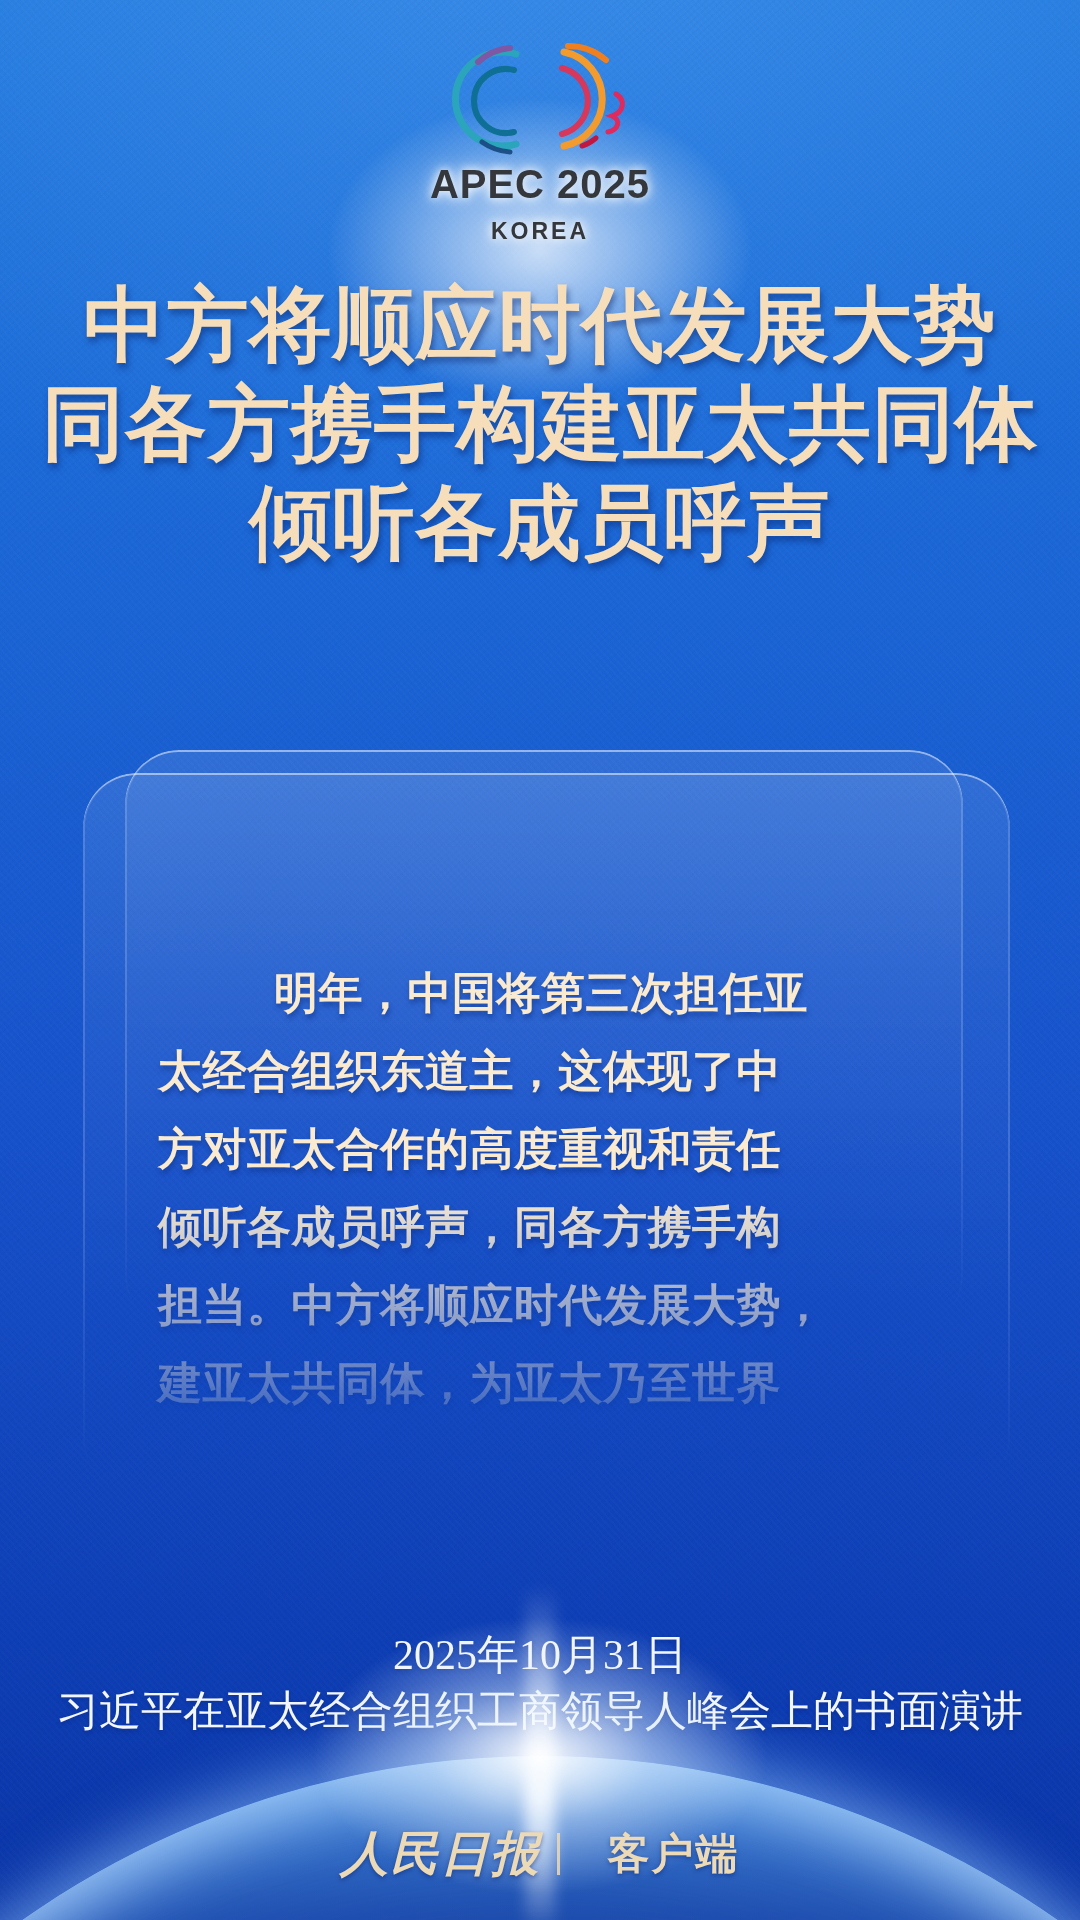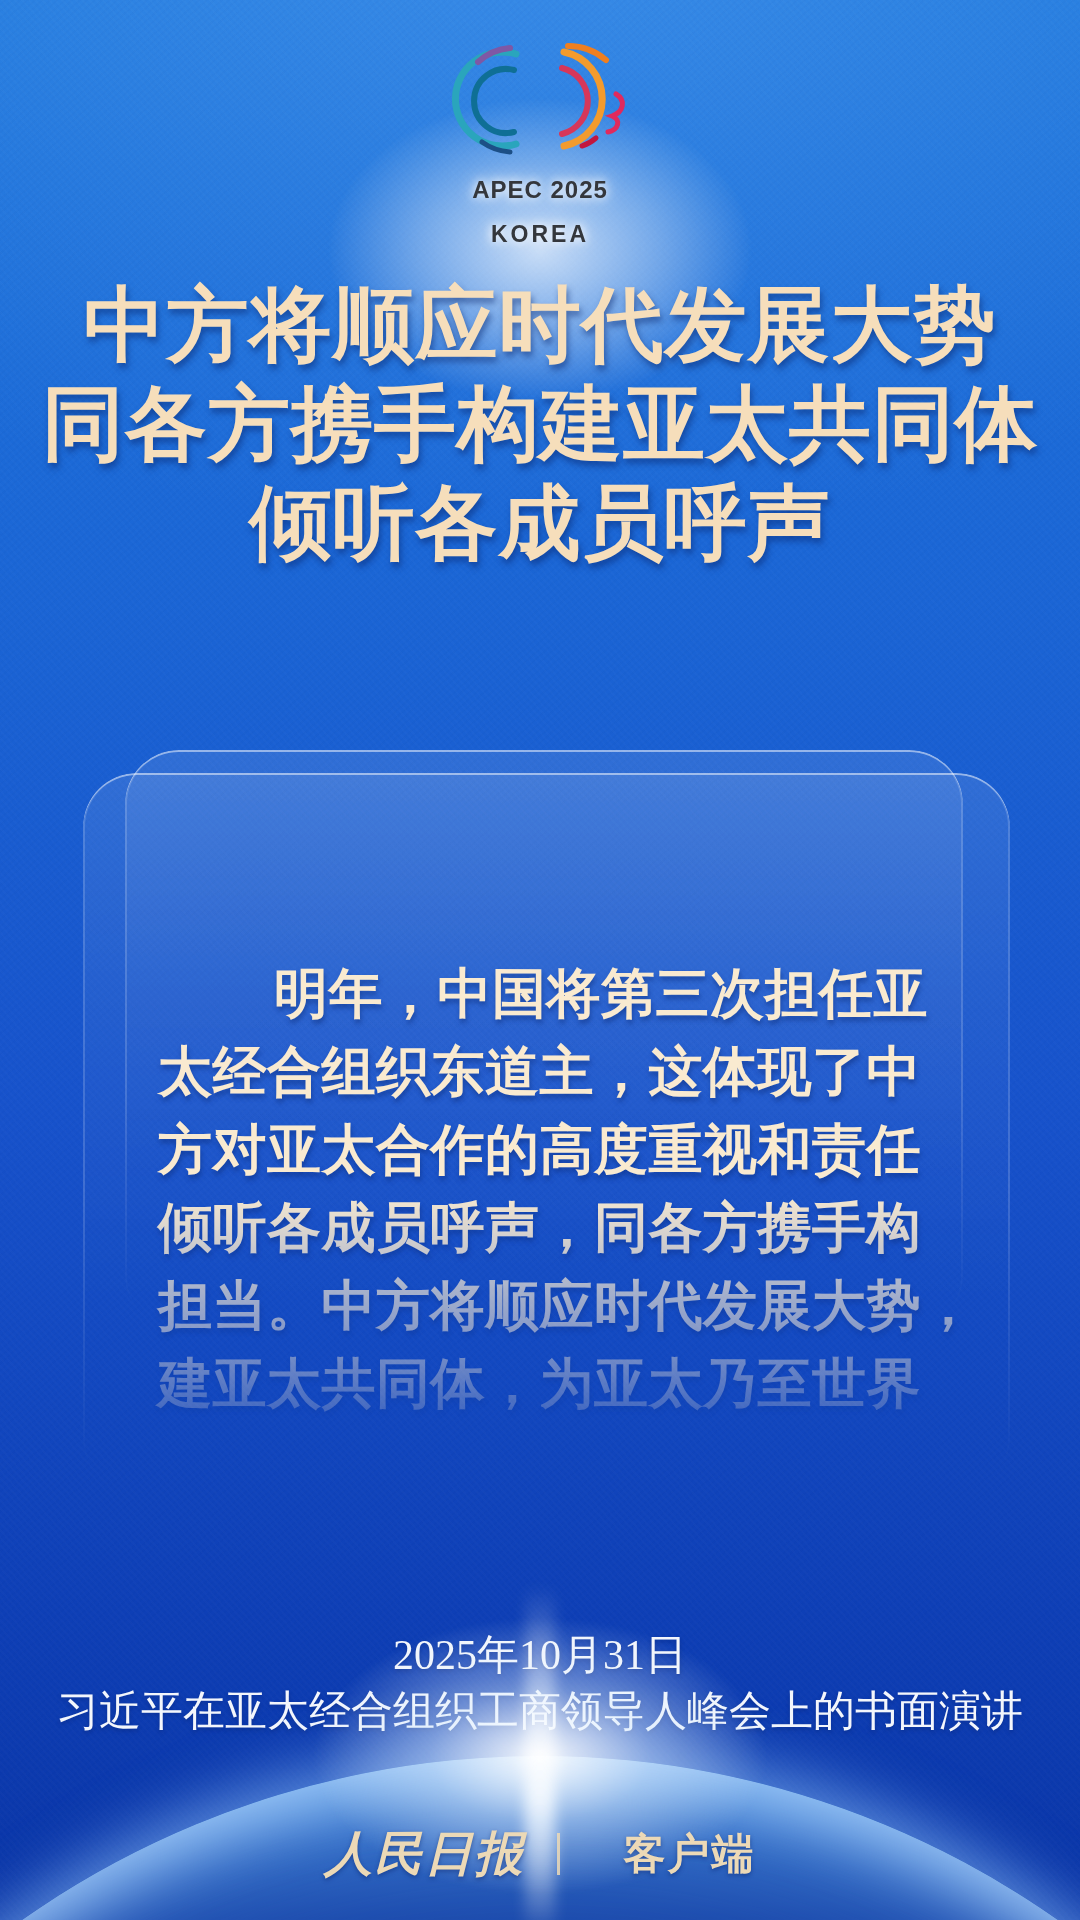--- a/index.html
+++ b/index.html
@@ -20,27 +20,27 @@
   
   .logo-block { position:absolute; top:34px; left:0; right:0; text-align:center; }
   .logo-glow {
     position:absolute; left:50%; top:66px; transform:translate(-50%,-0%);
     width:420px; height:300px; border-radius:50%;
     background: radial-gradient(ellipse, rgba(255,255,255,0.75) 0%, rgba(255,255,255,0.35) 40%, rgba(255,255,255,0) 72%);
     filter: blur(2px);
   }
   .apec-arcs { position:relative; width:240px; height:118px; margin:8px auto 0; display:block; }
   .logo-title {
-    position:relative; margin-top:16px;
+    position:relative; margin-top:2px;
     font-family:"Liberation Sans","DejaVu Sans",sans-serif; font-weight:bold;
-    font-size:24px; letter-spacing:1px; color:#34373c;
+    font-size:40px; letter-spacing:1px; color:#34373c;
     text-shadow: 0 0 10px #fff, 0 0 18px rgba(255,255,255,0.9);
   }
   .logo-subtitle {
-    position:relative; margin-top:17px;
+    position:relative; margin-top:11px;
     font-family:"Liberation Sans","DejaVu Sans",sans-serif; font-weight:bold;
     font-size:23px; letter-spacing:3px; color:#34373c;
     text-shadow: 0 0 10px #fff, 0 0 16px rgba(255,255,255,0.9);
   }
 
   
   .headline {
     position:absolute; top:268px; left:0; right:0; margin:8px;
     text-align:center; font-weight:bold;
     font-size:82px; line-height:99px; letter-spacing:1px;
@@ -54,21 +54,21 @@
     background: linear-gradient(180deg, rgba(255,255,255,0.10) 0%, rgba(255,255,255,0.04) 42%, rgba(255,255,255,0) 82%);
     box-shadow: inset 0 2px 0 rgba(255,255,255,0.4), inset 0 0 0 2px rgba(255,255,255,0.16);
     -webkit-mask-image: linear-gradient(180deg, #000 58%, rgba(0,0,0,0) 97%);
             mask-image: linear-gradient(180deg, #000 58%, rgba(0,0,0,0) 97%);
   }
   .card-back  { left:125px; top:750px; width:838px; height:580px; }
   .card-front { left:83px;  top:773px; width:927px; height:720px; }
 
   .body-text {
     position:absolute; left:75px; top:182px; right:60px;
-    font-weight:bold; font-size:54px; line-height:78px; letter-spacing:0.5px;
+    font-weight:bold; font-size:44px; line-height:78px; letter-spacing:0.5px;
     color:#f9ead0; text-shadow: 1px 4px 5px rgba(8,38,110,0.45);
   }
   .body-text .line { white-space:nowrap; }
   .body-text .indent { padding-left:116px; }
 
   
   .date-line {
     position:absolute; top:1628px; left:0; right:0; text-align:center;
     font-size:42px; line-height:54px; color:#f3f6fc; font-weight:normal;
     text-shadow: 0 2px 4px rgba(8,30,100,0.4);
@@ -98,21 +98,21 @@
   .flare-spot {
     position:absolute; left:50%; top:1756px; transform:translate(-50%,-50%);
     width:460px; height:280px;
     background: radial-gradient(ellipse, rgba(255,255,255,0.95) 0%, rgba(225,240,255,0.45) 34%, rgba(225,240,255,0) 70%);
     filter: blur(2px);
   }
 
   
   .brand {
     position:absolute; top:1822px; left:0; right:0;
-    display:flex; align-items:center; justify-content:center; gap:32px;
+    display:flex; align-items:center; justify-content:center; gap:16px;
     color:#ecd9b6; text-shadow: 0 2px 4px rgba(8,30,100,0.45);
   }
   .brand-script { font-size:48px; font-style:italic; font-weight:bold; letter-spacing:2px;
     font-family:"Liberation Serif","DejaVu Serif",serif; }
   .brand-divider { width:3px; height:42px; background:#ecd9b6; opacity:.85; }
   .brand-client { font-size:42px; font-weight:bold; letter-spacing:2px;
     font-family:"Liberation Sans","DejaVu Sans",sans-serif;margin-left:32px; }
 </style>
 </head>
 <body>

